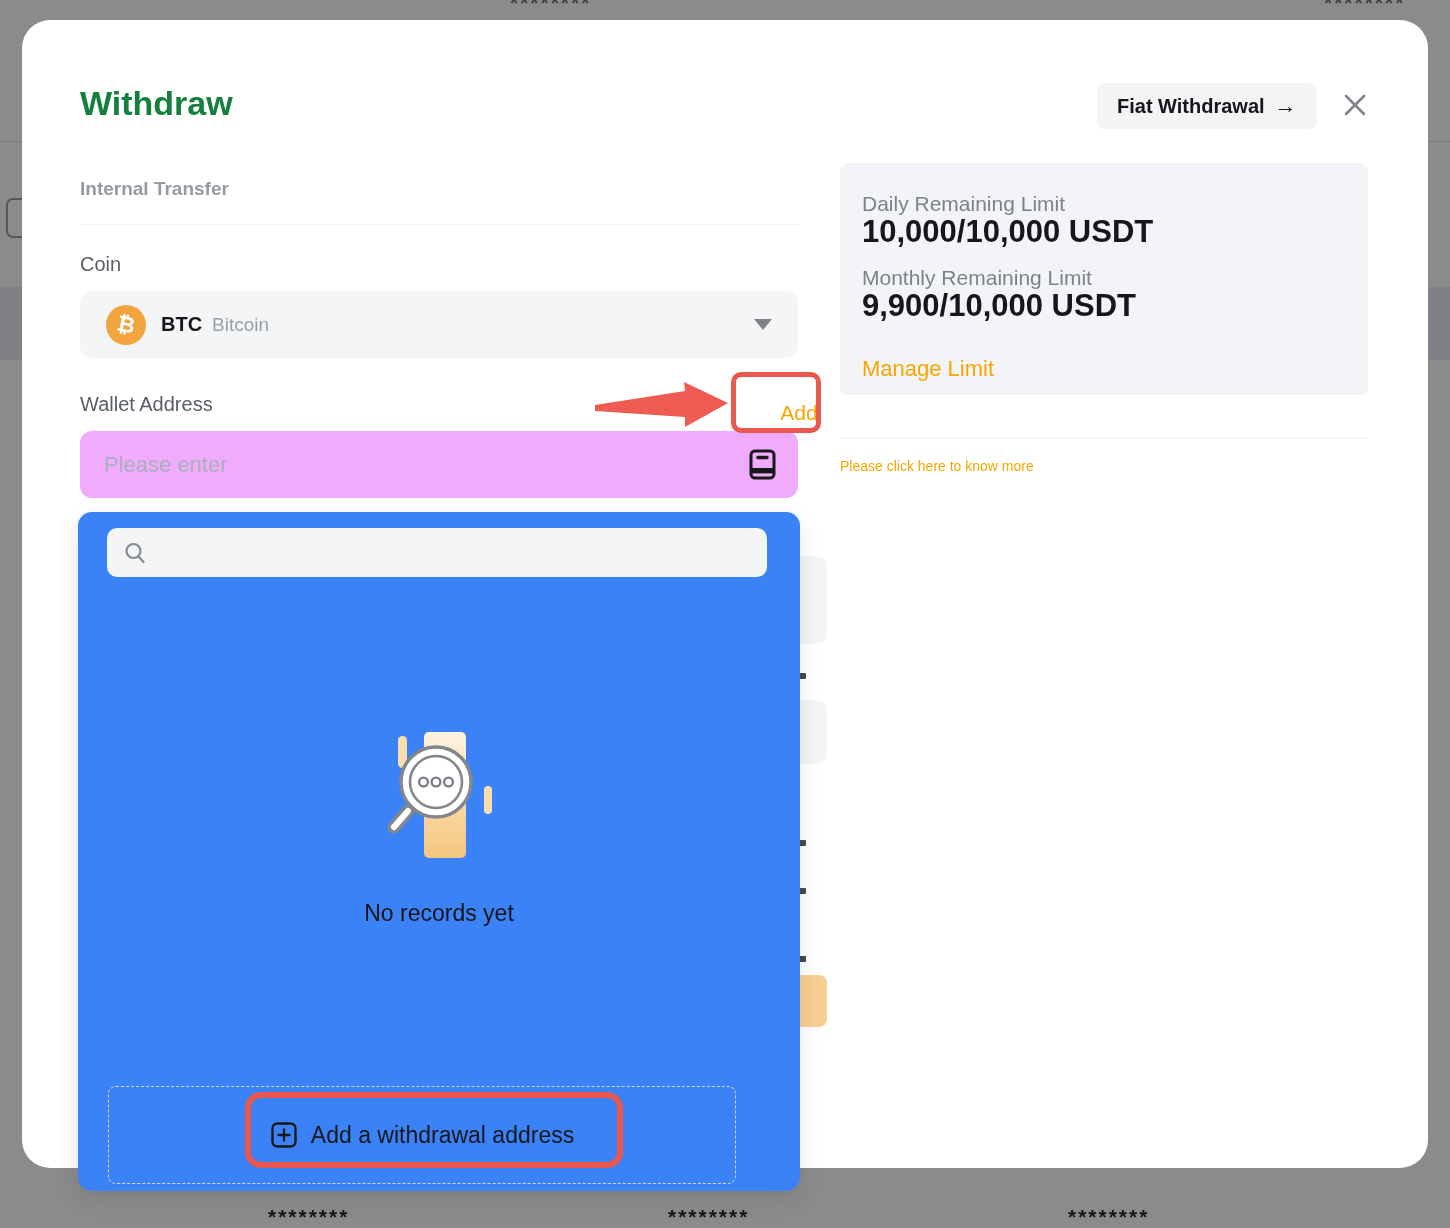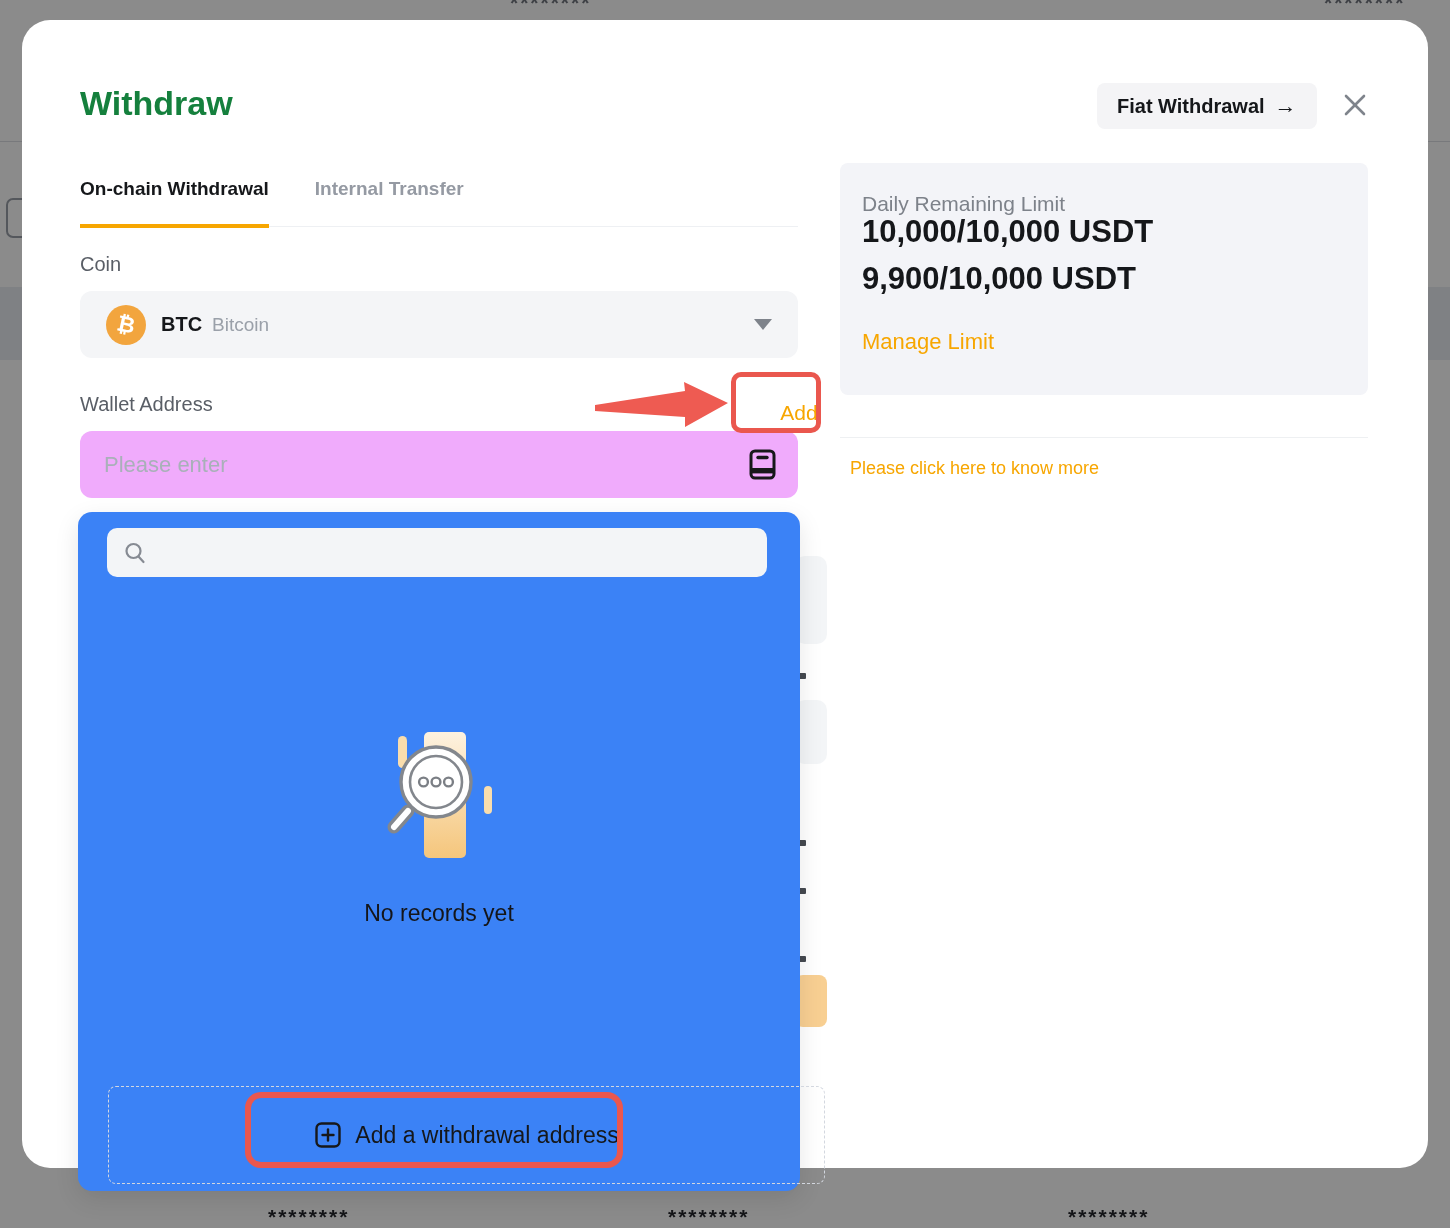--- a/index.html
+++ b/index.html
@@ -47,30 +47,30 @@
   .sliver.gray{left:773px;width:32px;background:#f3f5f7;border-radius:10px;}
   .sliver.mark{left:775px;width:9px;height:6px;background:#454950;border-radius:1px;}
   .sliver.orange{left:773px;width:32px;background:#f8cf92;border-radius:8px;}
   
   .limits-card{position:absolute;left:818px;top:143px;width:528px;height:232px;background:#f3f4f8;border-radius:8px;
     padding:27px 22px;box-sizing:border-box;}
   .limit-label{font-size:21px;color:#7d828a;line-height:27px;}
   .limit-value{font-size:31px;font-weight:700;color:#15171a;line-height:30px;margin-bottom:17px;}
   .manage-link{font-size:22px;color:#f7a600;margin-top:18px;display:inline-block;cursor:pointer;}
   .right-divider{position:absolute;left:818px;top:417px;width:528px;height:1px;background:#eef0f2;}
-  .know-more{position:absolute;left:818px;top:438px;font-size:18px;color:#f7a600;cursor:pointer;margin-left:10px;}
+  .know-more{position:absolute;left:818px;top:438px;font-size:14px;color:#f7a600;cursor:pointer;}
   
   .dropdown{position:absolute;left:78px;top:512px;width:722px;height:679px;background:#3b82f6;border-radius:14px;
     box-shadow:0 8px 24px rgba(0,0,0,.10);z-index:10;}
   .search-box{position:absolute;left:29px;top:16px;width:660px;height:49px;background:#f3f5f7;border-radius:10px;
     display:flex;align-items:center;padding:0 16px;box-sizing:border-box;}
   .search-input{flex:1;border:none;background:transparent;outline:none;font-size:20px;color:#15171a;font-family:inherit;margin-left:10px;}
   .empty-illu{position:absolute;left:0;top:214px;width:100%;display:flex;justify-content:center;}
   .empty-text{position:absolute;left:0;top:388px;width:100%;text-align:center;font-size:23px;color:#141519;}
-  .dashed-box{position:absolute;left:30px;top:574px;width:717px;height:98px;border:1px dashed #d3d7df;border-radius:8px;
+  .dashed-box{position:absolute;left:30px;top:574px;width:628px;height:98px;border:1px dashed #d3d7df;border-radius:8px;
     display:flex;align-items:center;justify-content:center;gap:13px;box-sizing:border-box;cursor:pointer;}
   .dashed-label{font-size:23px;color:#15171a;}
   
   .anno{position:absolute;z-index:30;pointer-events:none;}
   .anno-box{border:5px solid #ea574e;border-radius:10px;background:transparent;}
   .anno-box2{border:6px solid #ea574e;border-radius:16px;background:transparent;}
 </style>
 </head>
 <body>
 
@@ -95,21 +95,20 @@
     </button>
 
     <div class="close-x">
       <svg width="26" height="26" viewBox="0 0 26 26">
         <line x1="4" y1="4" x2="22" y2="22" stroke="#7f848c" stroke-width="2.6" stroke-linecap="round"></line>
         <line x1="22" y1="4" x2="4" y2="22" stroke="#7f848c" stroke-width="2.6" stroke-linecap="round"></line>
       </svg>
     </div>
 
     <div class="tabs">
-      <div class="tab active">On-chain Withdrawal</div>
       <div class="tab inactive">Internal Transfer</div>
     </div>
 
     <div class="field-label" style="top:233px">Coin</div>
     <div class="coin-select">
       <span class="btc-circle">
         <span class="btc-glyph">₿</span>
       </span>
       <span class="coin-sym">BTC</span>
       <span class="coin-name">Bitcoin</span>
@@ -134,20 +133,21 @@
     <div class="sliver mark" style="top:653px"></div>
     <div class="sliver gray" style="top:680px;height:64px"></div>
     <div class="sliver mark" style="top:820px"></div>
     <div class="sliver mark" style="top:868px"></div>
     <div class="sliver mark" style="top:936px"></div>
     <div class="sliver orange" style="top:955px;height:52px"></div>
 
     <div class="limits-card">
       <div class="limit-label">Daily Remaining Limit</div>
       <div class="limit-value">10,000/10,000 USDT</div>
+      <div class="limit-label">Monthly Remaining Limit</div>
       <div class="limit-value">9,900/10,000 USDT</div>
       <span class="manage-link">Manage Limit</span>
     </div>
     <div class="right-divider"></div>
     <div class="know-more">Please click here to know more</div>
   </div>
 
   <div class="dropdown">
 
     <div class="search-box">

